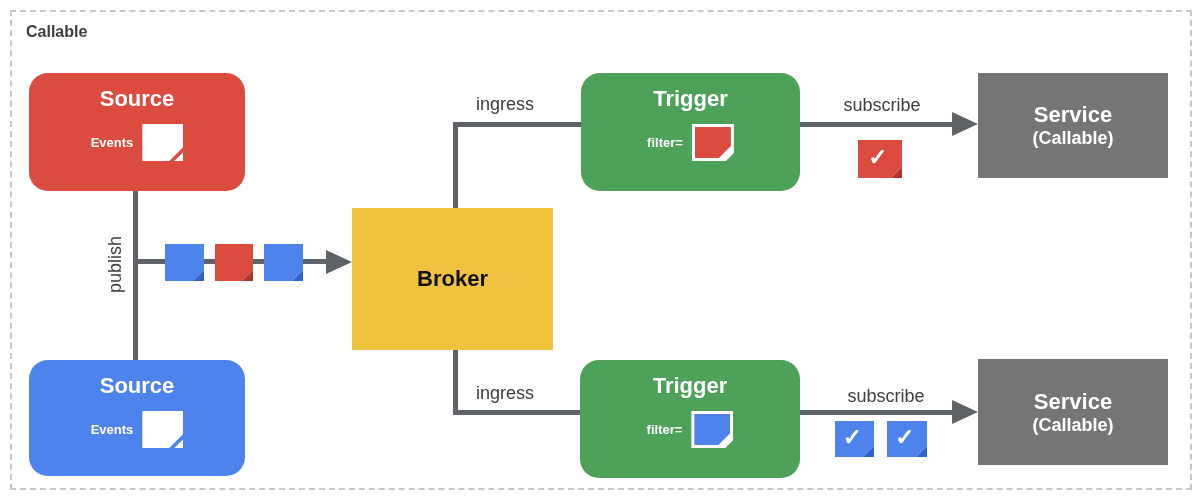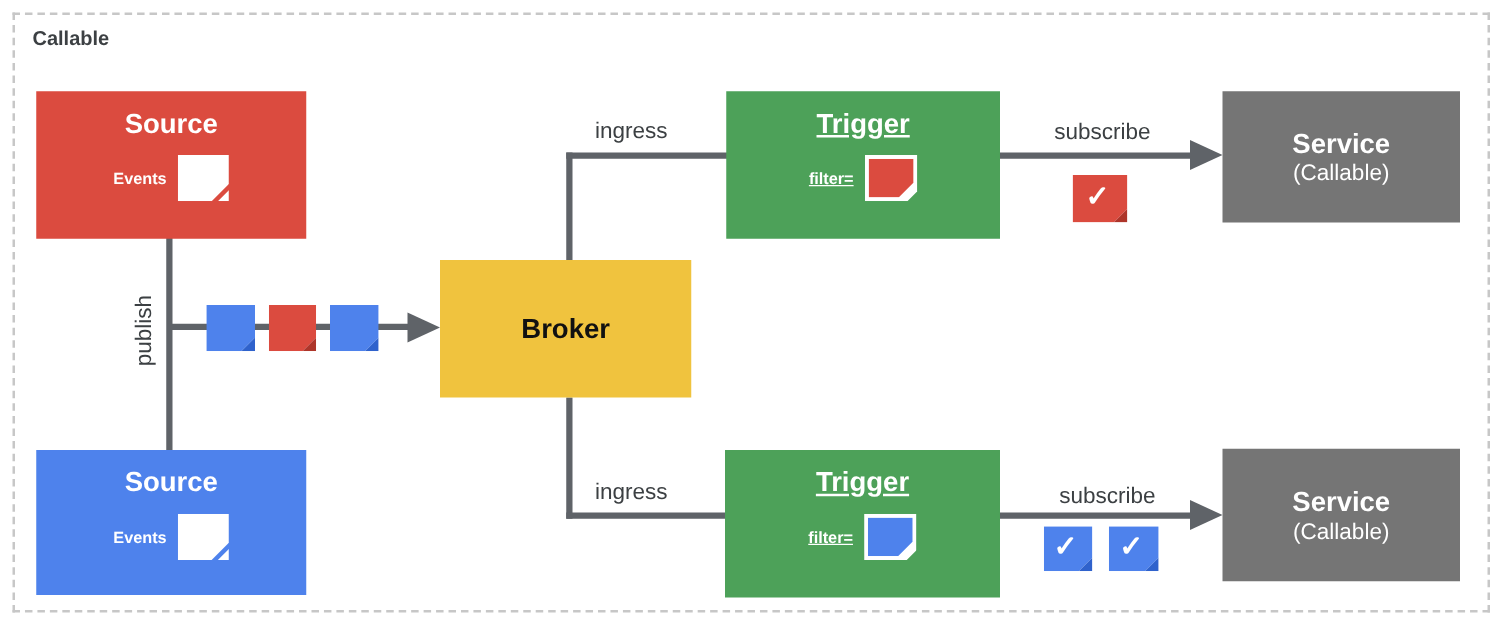--- a/index.html
+++ b/index.html
@@ -25,27 +25,27 @@
   }
   .edge-label{
     position:absolute;font-size:18px;color:var(--c-label-text,#3C4043);
     text-align:center;white-space:nowrap;
   }
   .rot{transform:rotate(-90deg);}
   
   .node{position:absolute;display:flex;flex-direction:column;align-items:center;color:#fff;}
   .node .title{font-weight:bold;font-size:22px;line-height:26px;}
   .node .row{display:flex;align-items:center;gap:9px;margin-top:12px;}
-  .pad{padding-top:13px;}
+  .pad{padding-top:13px;border-radius:19px;}
   .src-red{background:var(--c-red,#DB4B3F);}
   .src-blue{background:var(--c-blue,#4E82EC);}
   .broker{background:var(--c-yellow,#F0C33E);color:#111;justify-content:center;}
-  .trigger{background:var(--c-green,#4DA159);text-decoration:underline;}
+  .trigger{background:var(--c-green,#4DA159);}
   .service{background:var(--c-service-gray,#757575);justify-content:center;}
-  .service .subtitle{font-size:18px;font-weight:normal;margin-top:0;}
+  .service .subtitle{font-size:18px;font-weight:bold;margin-top:0;}
   .small-label{font-size:13px;font-weight:bold;color:#fff;}
   
   .evt{position:absolute;display:inline-block;}
   .evt .evt-body{
     position:absolute;left:0;top:0;right:0;bottom:0;
     clip-path:polygon(0 0,100% 0,100% calc(100% - 11px),calc(100% - 11px) 100%,0 100%);
   }
   .evt .evt-fold{
     position:absolute;right:0;bottom:0;width:11px;height:11px;
     clip-path:polygon(100% 0,100% 100%,0 100%);
@@ -151,21 +151,21 @@
     <div class="title">Source</div>
     <div class="row">
       <span class="small-label">Events</span>
       <span class="evt doc">
         <span class="evt-body"></span>
         <span class="evt-fold"></span>
       </span>
     </div>
   </div>
 
-  <div class="node broker" style="left:352px;top:208px;width:201px;height:110px;align-items:center;">
+  <div class="node broker" style="left:352px;top:208px;width:201px;height:142px;align-items:center;">
     <div class="title">Broker</div>
   </div>
 
   <div class="node trigger pad" style="left:581px;top:73px;width:219px;height:105px;">
     <div class="title">Trigger</div>
     <div class="row">
       <span class="small-label">filter=</span>
       <span class="filter-evt red">
         <span class="ffill"></span>
       </span>

